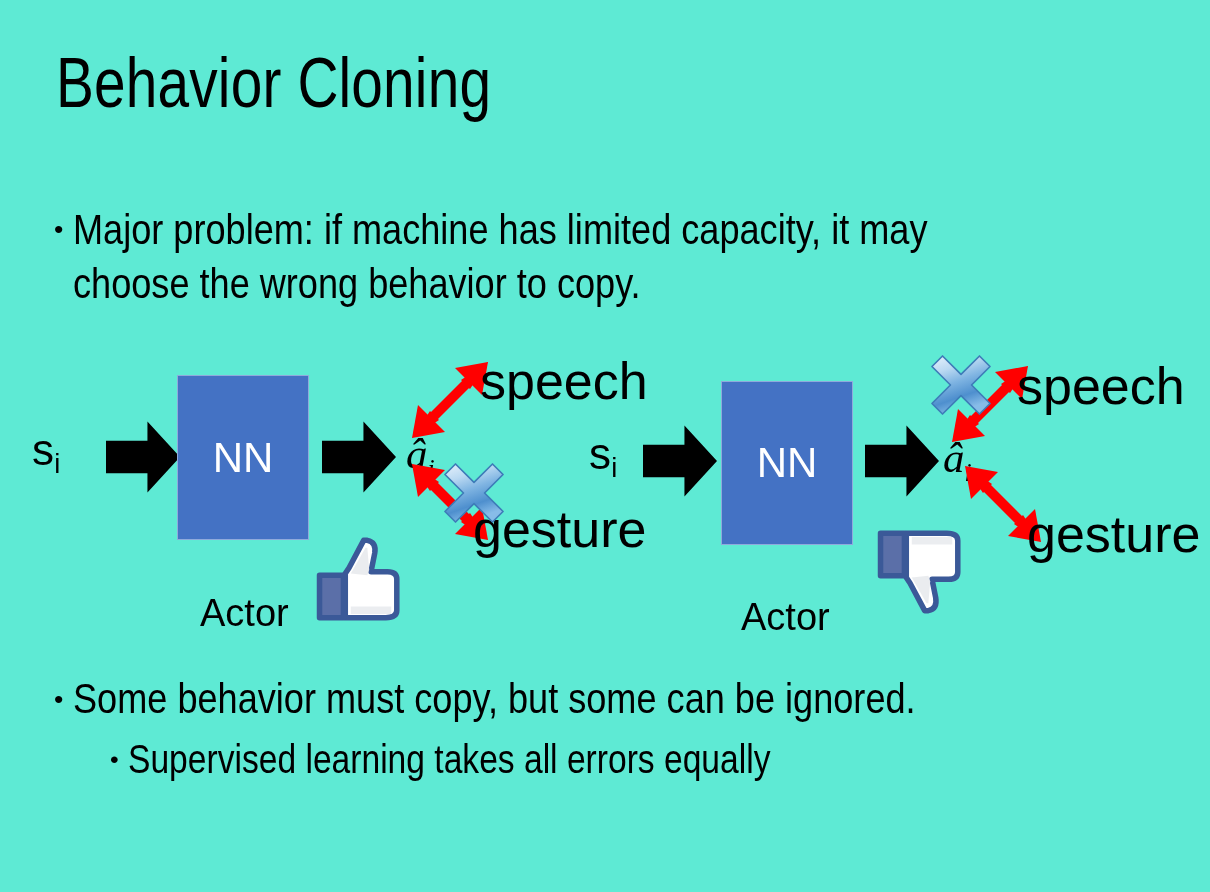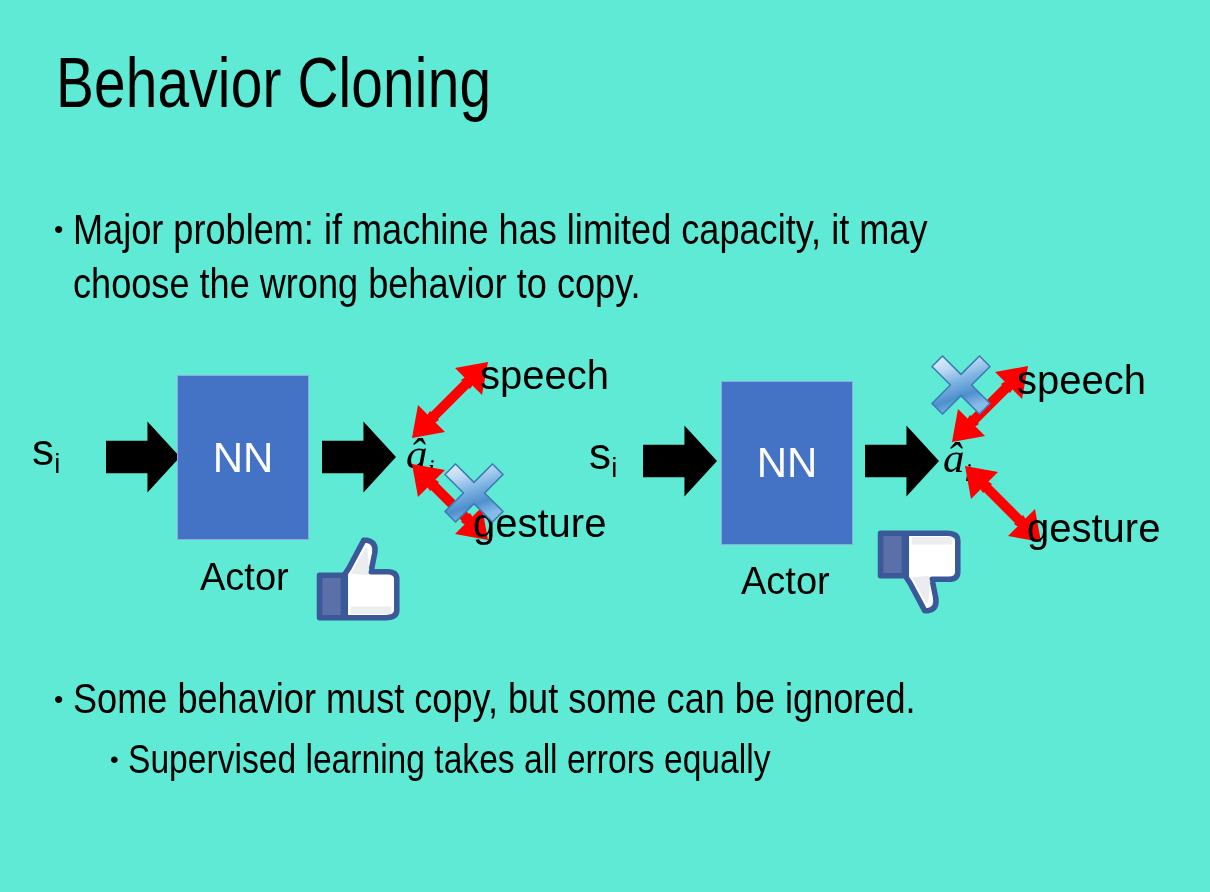--- a/index.html
+++ b/index.html
@@ -134,41 +134,42 @@
     font-size: 42px;
     line-height: 1;
   }
   .actor-label {
     position: absolute;
     font-family: "Liberation Sans", sans-serif;
     font-size: 38px;
     color: #000000;
     line-height: 1;
     white-space: nowrap;
+    margin-top: 36px;
   }
 
   .ahat {
     position: absolute;
     font-family: "Liberation Serif", serif;
     font-style: italic;
     font-size: 43px;
     color: #000000;
     line-height: 1;
     white-space: nowrap;
   }
   .ahat .sub {
     font-size: 0.60em;
     vertical-align: -0.34em;
     font-style: italic;
   }
 
   .branch-label {
     position: absolute;
     font-family: "Liberation Sans", sans-serif;
-    font-size: 40px;
+    font-size: 52px;
     color: #000000;
     line-height: 1;
     white-space: nowrap;
   }
 
   .red-arrow {
     position: absolute;
     width: 100px;
     height: 100px;
     pointer-events: none;

